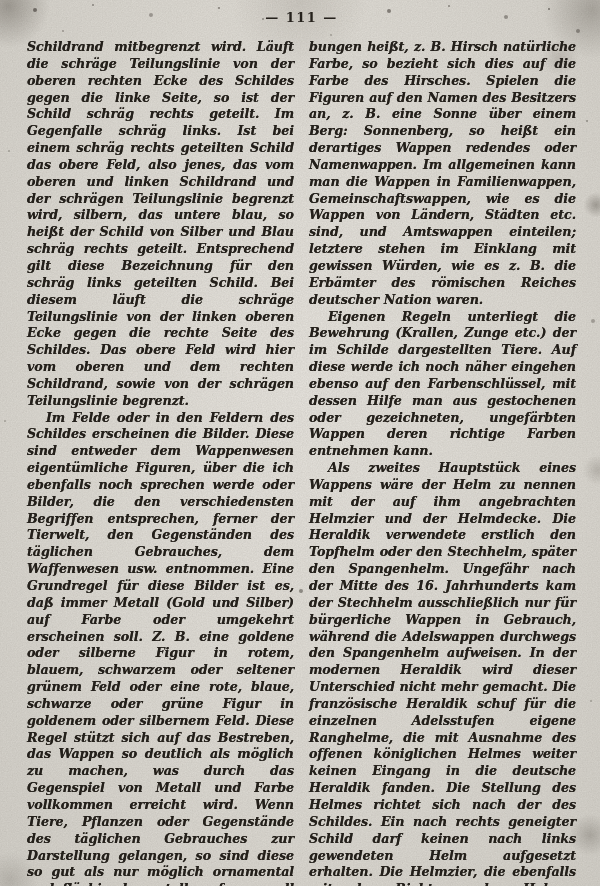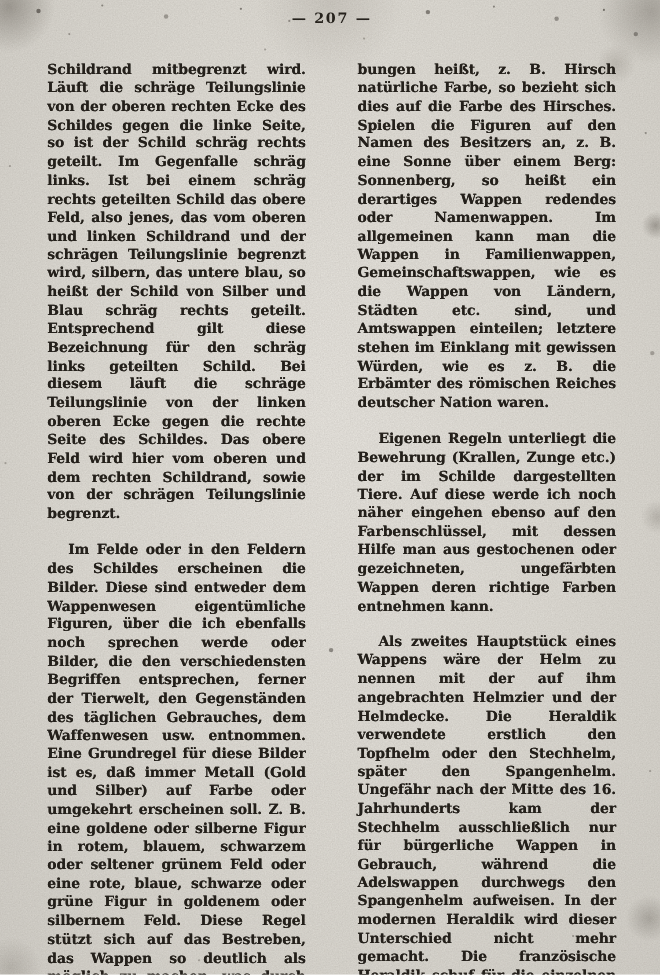--- a/index.html
+++ b/index.html
@@ -74,39 +74,39 @@
     flex: 1 1 0;
     text-align: justify;
     font-weight: bold;
     font-size: 12.7px;
     line-height: 16.85px;
     letter-spacing: -0.1px;
     word-spacing: 0.5px;
     color: #24201b;
     text-shadow: 0 0 0.5px rgba(34,30,25,0.85);
   }
-  .column p { margin: 16px; }
+  .column p { margin: 0; font-style: italic; }
   .column p.indent { text-indent: 19px; }
   .column p + p { margin-top: 0; }
 </style>
 </head>
 <body>
 
 <svg class="grain-overlay" width="600" height="886" xmlns="http://www.w3.org/2000/svg" aria-hidden="true">
   <filter id="grain">
     <feTurbulence type="fractalNoise" baseFrequency="0.8" numOctaves="2" seed="7" result="n"></feTurbulence>
     <feColorMatrix in="n" type="matrix" values="0 0 0 0 0.28  0 0 0 0 0.26  0 0 0 0 0.23  0.6 0.6 0.6 0 -0.62"></feColorMatrix>
   </filter>
   <rect width="600" height="886" filter="url(#grain)" opacity="0.5"></rect>
 </svg>
 <div class="smudges"></div>
 <div class="speckles"></div>
 
 <div class="page">
-  <div class="page-header">— 207 —</div>
+  <div class="page-header">— 111 —</div>
 
   <div class="columns">
     <div class="column">
       <p>Schildrand mitbegrenzt wird. Läuft die schräge Teilungslinie von der oberen rechten Ecke des Schildes gegen die linke Seite, so ist der Schild schräg rechts geteilt. Im Gegenfalle schräg links. Ist bei einem schräg rechts geteilten Schild das obere Feld, also jenes, das vom oberen und linken Schildrand und der schrägen Teilungslinie begrenzt wird, silbern, das untere blau, so heißt der Schild von Silber und Blau schräg rechts geteilt. Entsprechend gilt diese Bezeichnung für den schräg links geteilten Schild. Bei diesem läuft die schräge Teilungslinie von der linken oberen Ecke gegen die rechte Seite des Schildes. Das obere Feld wird hier vom oberen und dem rechten Schildrand, sowie von der schrägen Teilungslinie begrenzt.</p>
       <p class="indent">Im Felde oder in den Feldern des Schildes erscheinen die Bilder. Diese sind entweder dem Wappenwesen eigentümliche Figuren, über die ich ebenfalls noch sprechen werde oder Bilder, die den verschiedensten Begriffen entsprechen, ferner der Tierwelt, den Gegenständen des täglichen Gebrauches, dem Waffenwesen usw. entnommen. Eine Grundregel für diese Bilder ist es, daß immer Metall (Gold und Silber) auf Farbe oder umgekehrt erscheinen soll. Z. B. eine goldene oder silberne Figur in rotem, blauem, schwarzem oder seltener grünem Feld oder eine rote, blaue, schwarze oder grüne Figur in goldenem oder silbernem Feld. Diese Regel stützt sich auf das Bestreben, das Wappen so deutlich als möglich zu machen, was durch das Gegenspiel von Metall und Farbe vollkommen erreicht wird. Wenn Tiere, Pflanzen oder Gegenstände des täglichen Gebrauches zur Darstellung gelangen, so sind diese so gut als nur möglich ornamental und flächig darzustellen; ferner soll das Bild so weit als möglich das Feld ausfüllen.</p>
 
     </div>
 
     <div class="column">
       <p>bungen heißt, z. B. Hirsch natürliche Farbe, so bezieht sich dies auf die Farbe des Hirsches. Spielen die Figuren auf den Namen des Besitzers an, z. B. eine Sonne über einem Berg: Sonnenberg, so heißt ein derartiges Wappen redendes oder Namenwappen. Im allgemeinen kann man die Wappen in Familienwappen, Gemeinschaftswappen, wie es die Wappen von Ländern, Städten etc. sind, und Amtswappen einteilen; letztere stehen im Einklang mit gewissen Würden, wie es z. B. die Erbämter des römischen Reiches deutscher Nation waren.</p>

